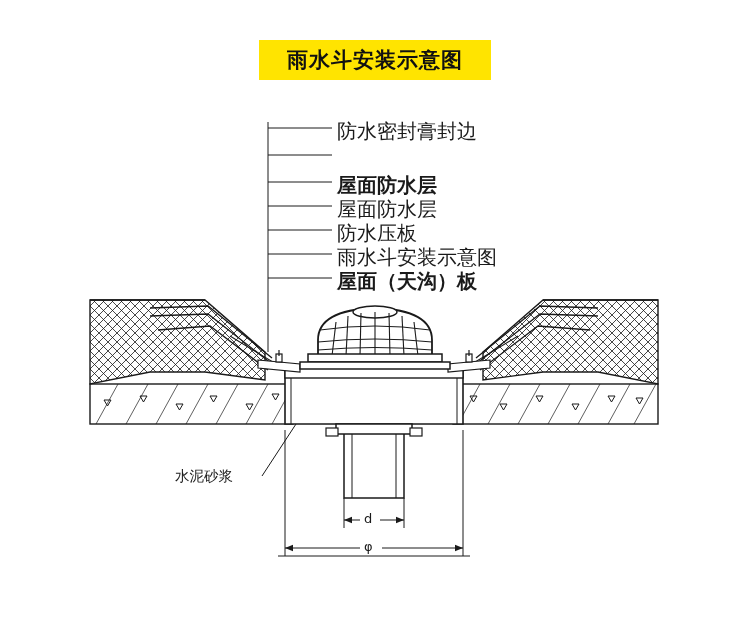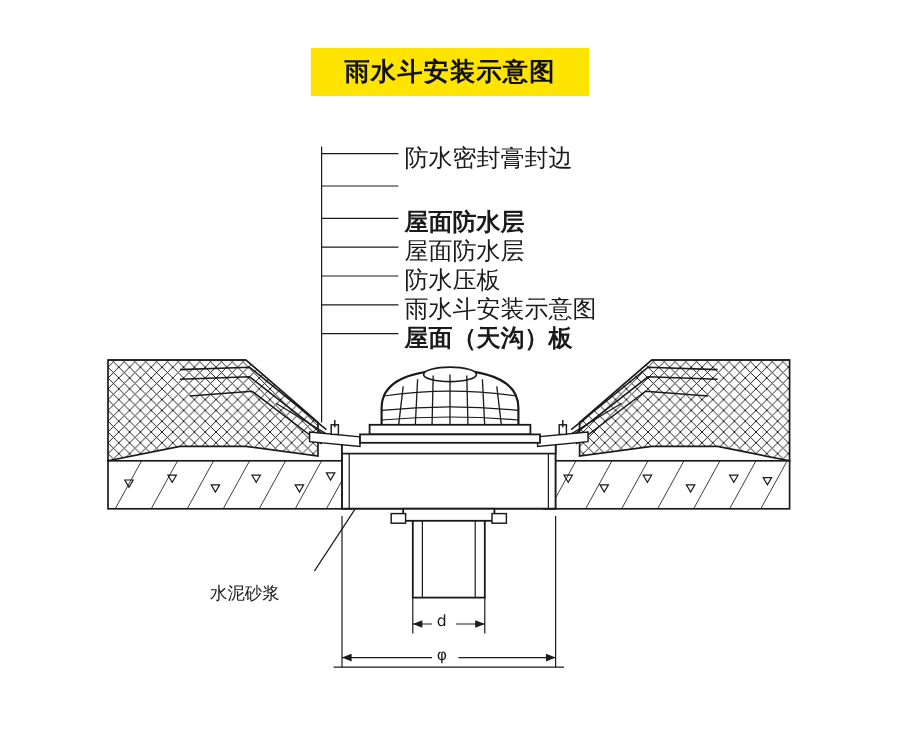--- a/index.html
+++ b/index.html
@@ -240,18 +240,18 @@
 
   </svg>
 
   <div class="callout-label" style="left:337px; top:121px;">防水密封膏封边</div>
   <div class="callout-label" style="left:337px; top:175px;font-weight:bold;">屋面防水层</div>
   <div class="callout-label" style="left:337px; top:199px;">屋面防水层</div>
   <div class="callout-label" style="left:337px; top:223px;">防水压板</div>
   <div class="callout-label" style="left:337px; top:247px;">雨水斗安装示意图</div>
   <div class="callout-label" style="left:337px; top:271px;font-weight:bold;">屋面（天沟）板</div>
 
-  <div class="mortar-label" style="left:175px; top:488px;">水泥砂浆</div>
+  <div class="mortar-label" style="left:175px; top:469px;">水泥砂浆</div>
 
   <div class="dim-label" style="left:364px; top:512px;">d</div>
   <div class="dim-label" style="left:364px; top:540px;">φ</div>
 
 </div>
 
 </body></html>

